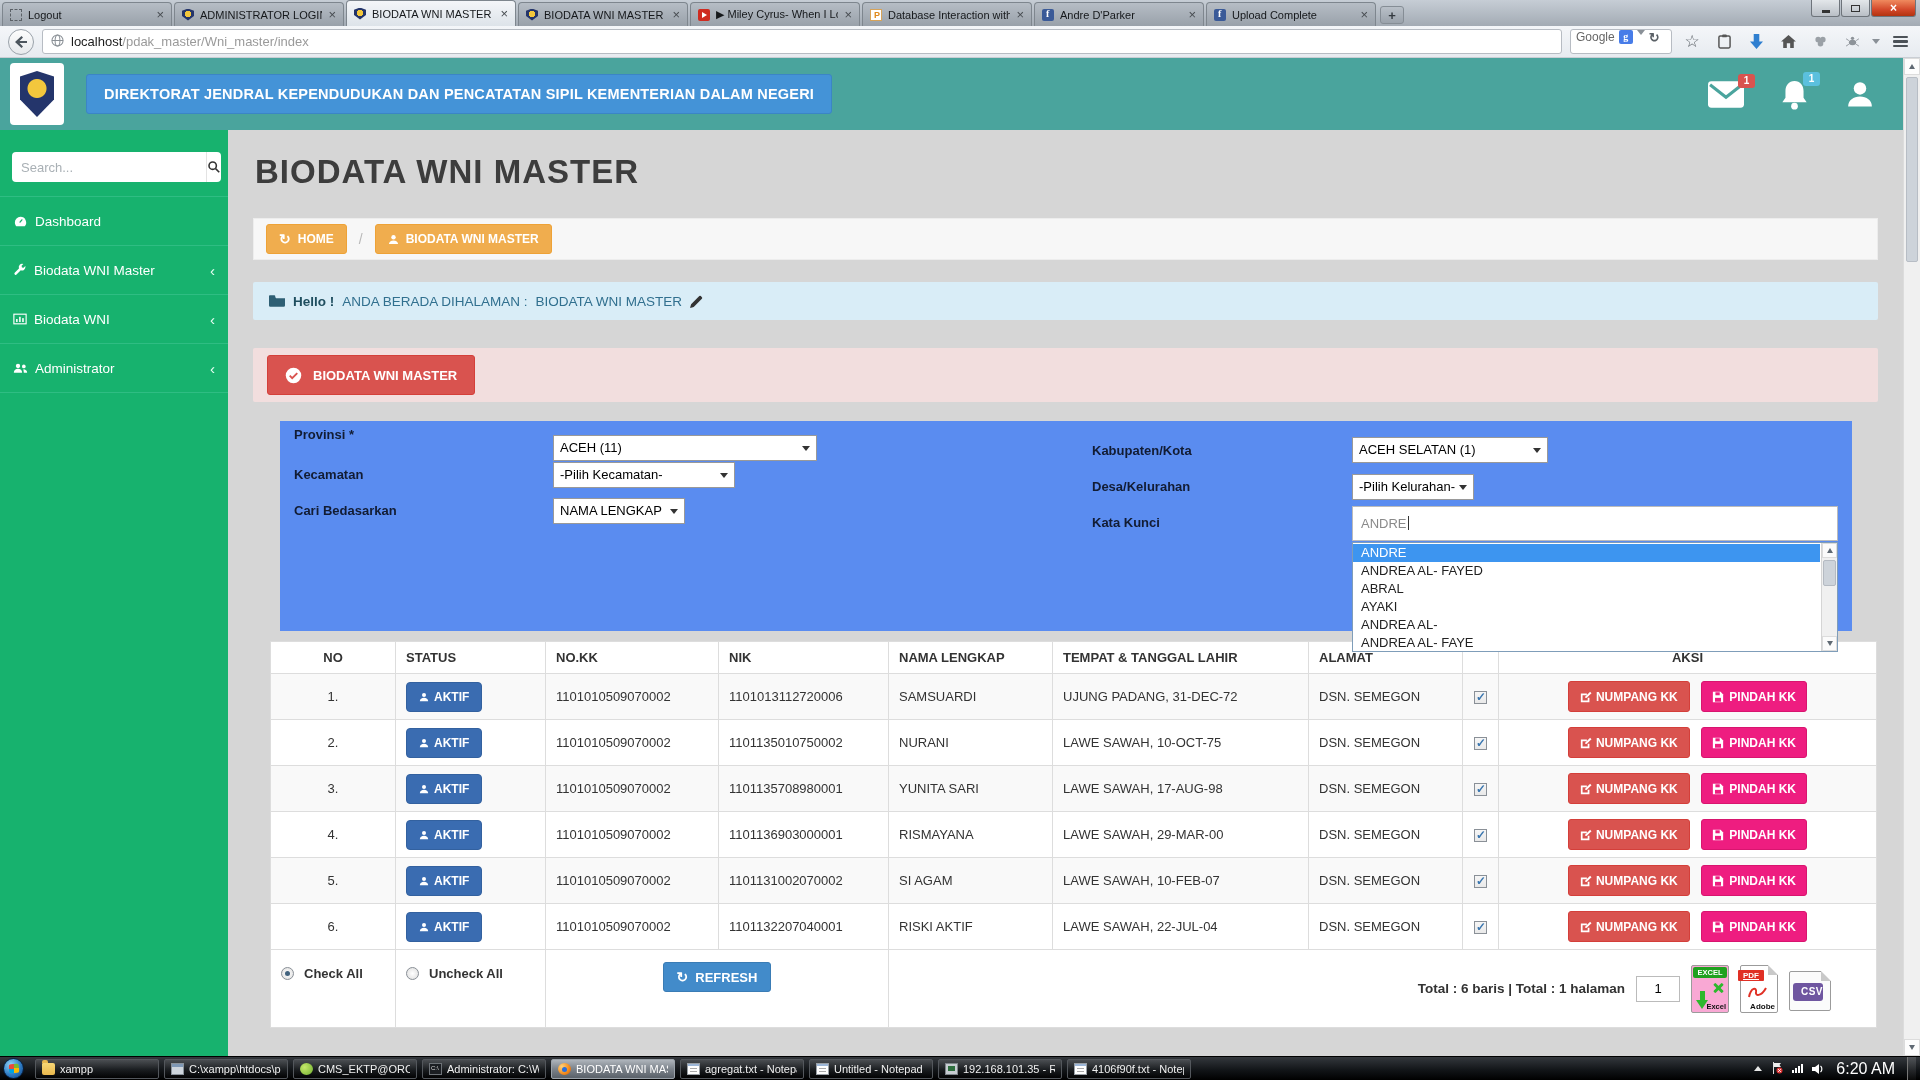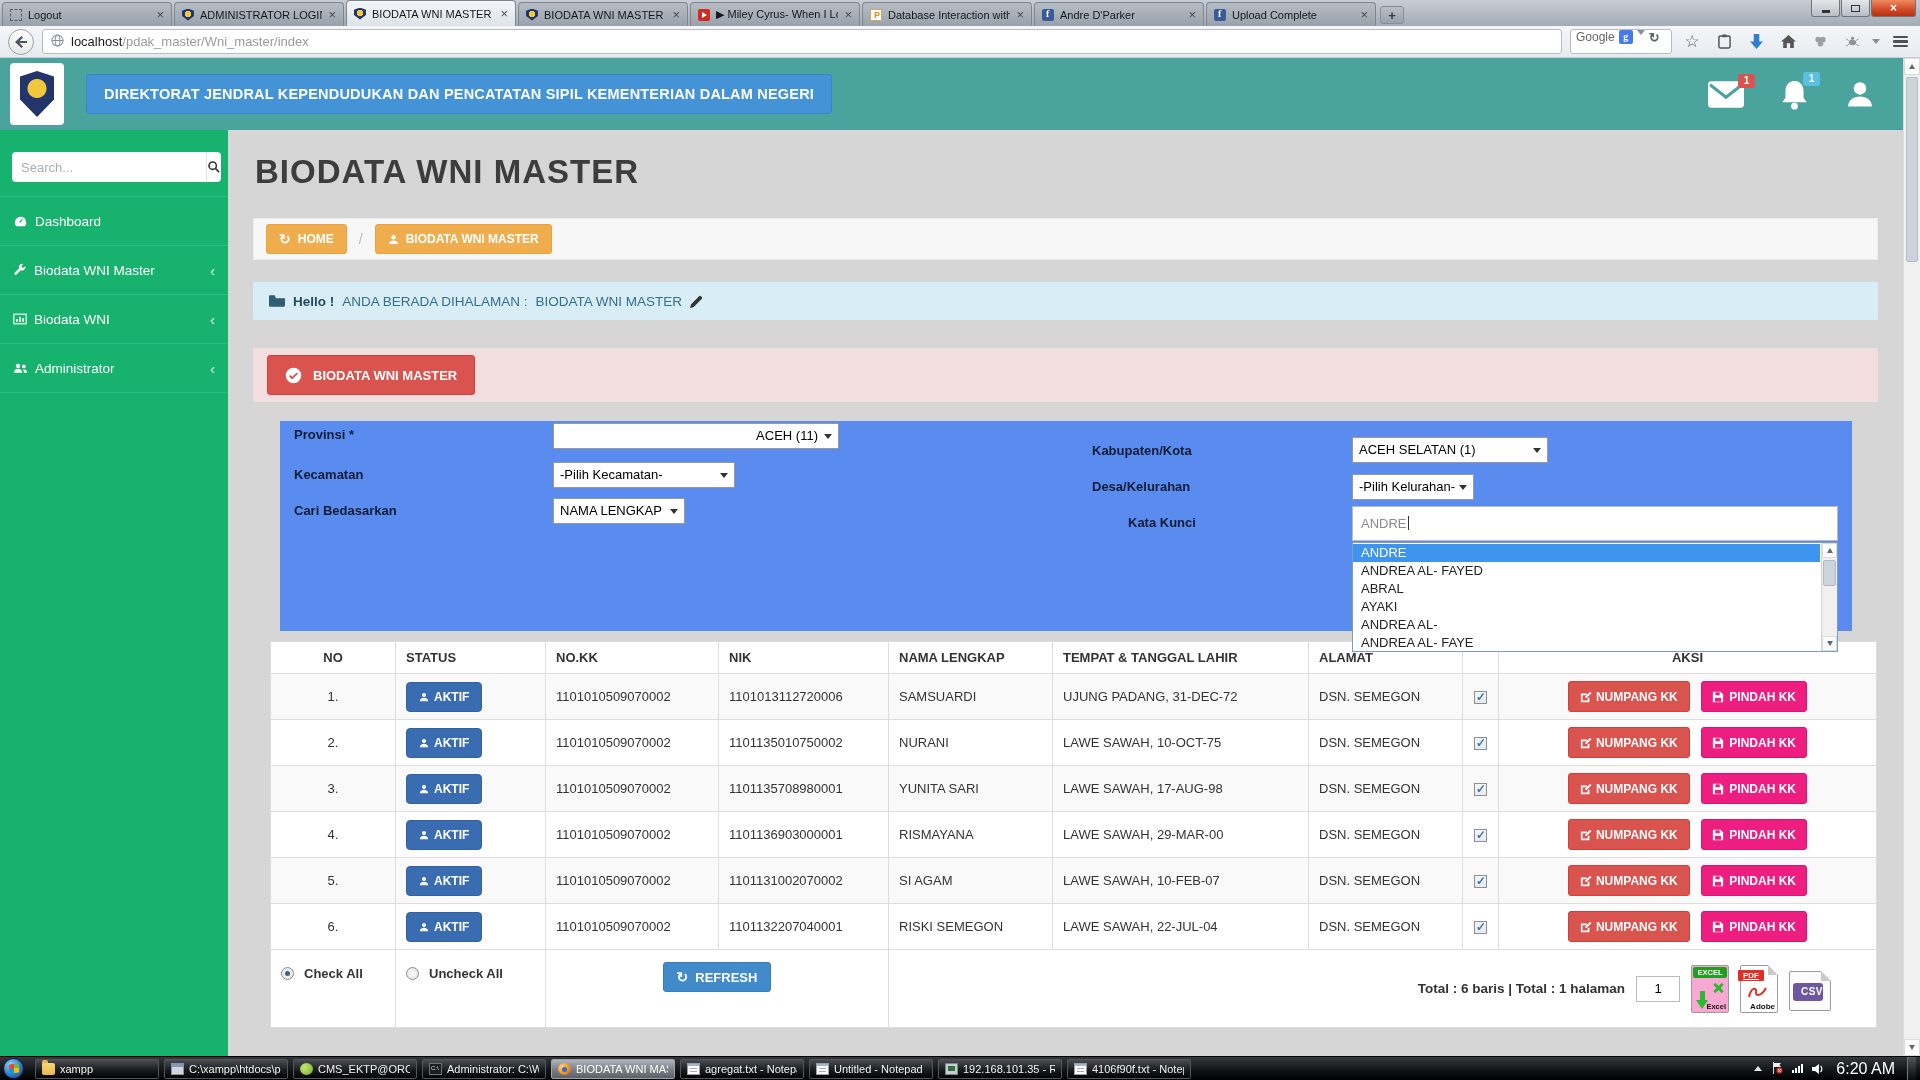--- a/index.html
+++ b/index.html
@@ -110,26 +110,26 @@
     display:flex;align-items:center;padding:0 14px;}
   .btn-danger{height:40px;display:inline-flex;align-items:center;gap:11px;padding:0 17px;
     background:#d9534f;border:1px solid #d43f3a;border-radius:3px;color:#fff;font-weight:bold;font-size:13px;}
 
   .panel{position:relative;margin:19px 0 0 52px;width:1572px;height:210px;background:#5a8cf0;}
   .flabel{position:absolute;font-size:13px;font-weight:bold;color:#121c33;}
   .sel{position:absolute;height:26px;line-height:24px;background:#fff;border:1px solid #999;
     font-size:13px;color:#000;padding:0 20px 0 6px;white-space:nowrap;overflow:hidden;}
   .sel::after{content:"";position:absolute;right:6px;top:10px;
     border-left:4px solid transparent;border-right:4px solid transparent;border-top:5px solid #333;}
-  .fl1{left:14px;top:6px;}   .s1{left:273px;top:2px;width:286px;text-align:right;}
+  .fl1{left:14px;top:6px;}   .s1{left:273px;top:14px;width:264px;}
   .fl2{left:14px;top:46px;}  .s2{left:273px;top:41px;width:182px;}
   .fl3{left:14px;top:82px;}  .s3{left:273px;top:77px;width:132px;}
   .fl4{left:812px;top:22px;} .s4{left:1072px;top:16px;width:196px;}
   .fl5{left:812px;top:58px;} .s5{left:1072px;top:53px;width:122px;}
-  .fl6{left:812px;top:94px;margin-left:36px;}
+  .fl6{left:812px;top:94px;}
   .txt{position:absolute;left:1072px;top:85px;width:486px;height:35px;background:#fff;
     border:1px solid #bbb;line-height:33px;font-size:13px;color:#8a8a8a;padding:0 8px;}
   .caret-line{display:inline-block;width:1px;height:14px;background:#333;margin-left:1px;vertical-align:-2px;}
 
   .ac{position:absolute;left:1124px;top:412px;width:486px;height:110px;background:#fff;
     border:1px solid #7f9db9;z-index:40;}
   .ac-list{position:absolute;left:0;top:1px;right:17px;bottom:0;overflow:hidden;}
   .ac-item{height:18px;line-height:18px;font-size:13px;color:#222;padding-left:8px;white-space:nowrap;}
   .ac-item.selected{background:#3d95f0;color:#fff;}
   .ac-sb{position:absolute;right:0;top:0;width:16px;bottom:0;background:#f0f0f0;border-left:1px solid #d5d5d5;}
@@ -773,21 +773,21 @@
               <span class="btn-aktif">
                 <svg viewBox="0 0 12 12" width="10" height="10" fill="#fff">
                   <circle cx="6" cy="3.6" r="2.4"></circle>
                   <path d="M1 11c0-2.5 2.2-4 5-4s5 1.5 5 4z"></path>
                 </svg>
                 <span>AKTIF</span>
               </span>
             </td>
             <td>1101010509070002</td>
             <td>1101132207040001</td>
-            <td>RISKI SEMEGON</td>
+            <td>RISKI AKTIF</td>
             <td>LAWE SAWAH, 22-JUL-04</td>
             <td>DSN. SEMEGON</td>
             <td class="c-cb"><span class="cb checked"></span></td>
             <td class="c-aksi">
               <span class="btn-numpang">
                 <svg viewBox="0 0 14 14" width="12" height="12" fill="#fff">
                   <path d="M1 3h7v2H3v6h6V8h2v5H1z"></path>
                   <path d="M6 8l1.6.3 5.8-5.8L11.8.9 6 6.7z"></path>
                 </svg>
                 <span>NUMPANG KK</span>

